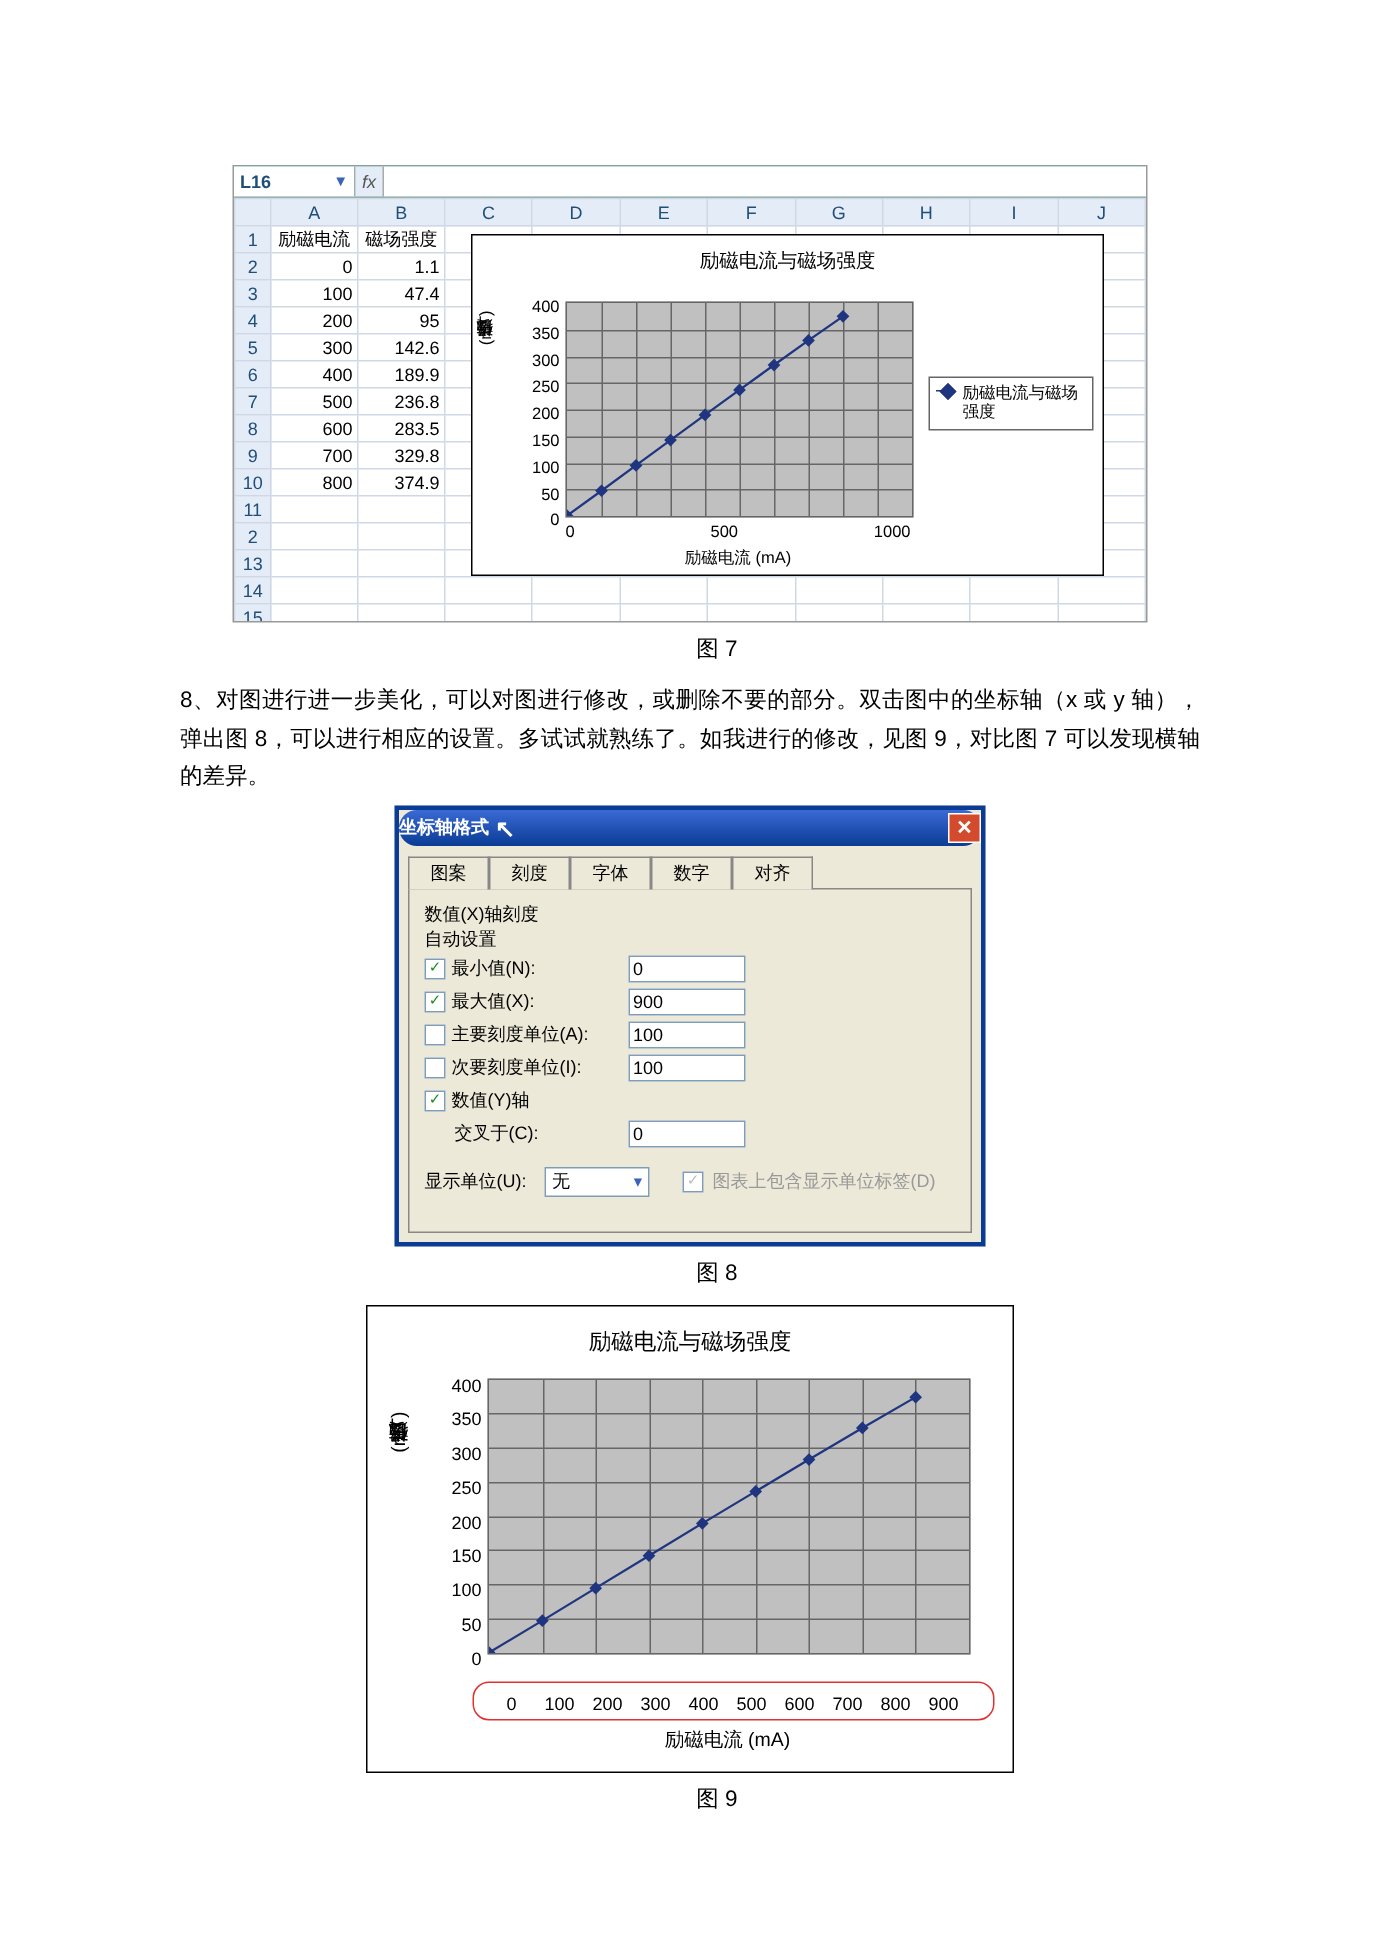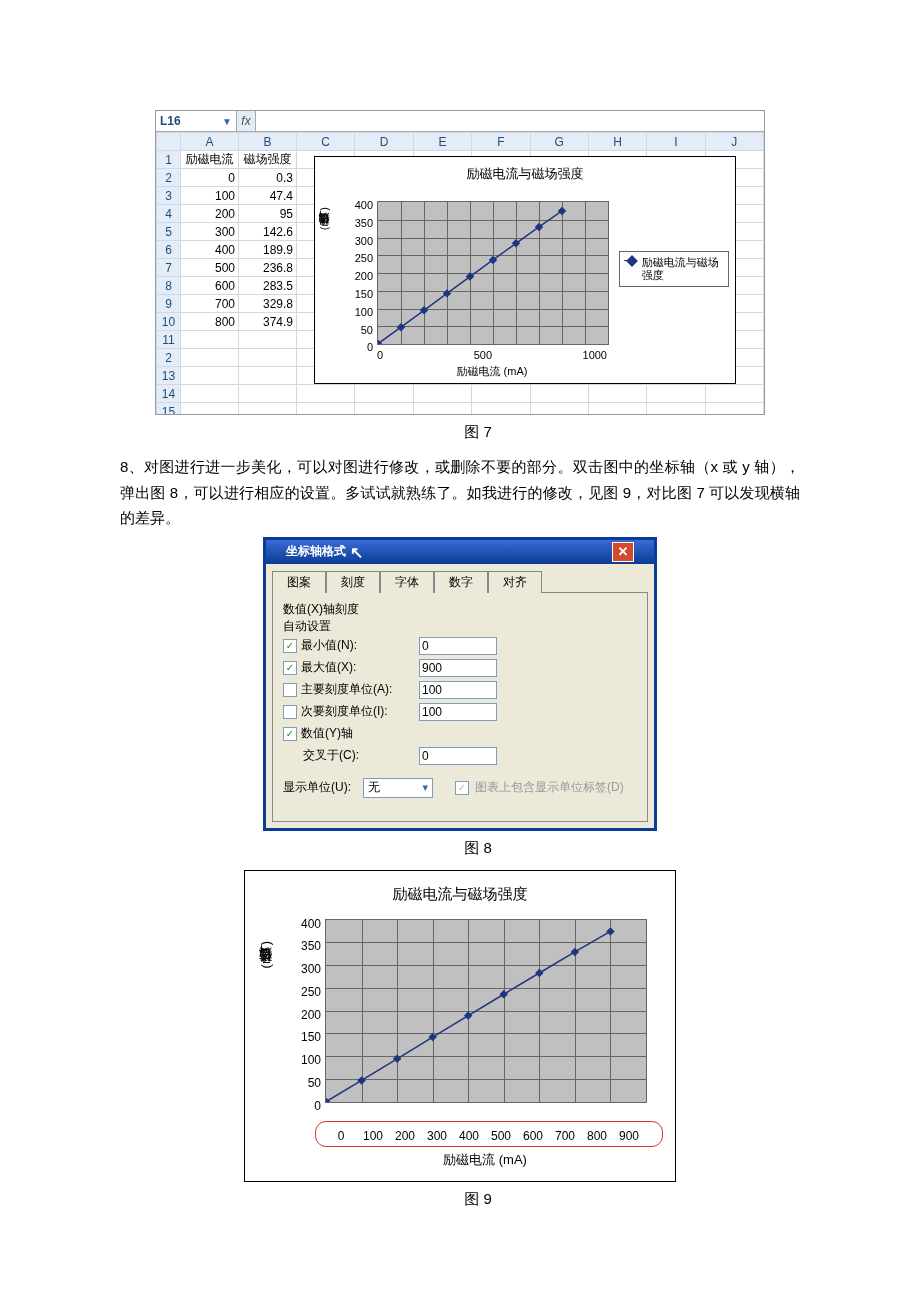--- a/index.html
+++ b/index.html
@@ -29,21 +29,21 @@
   .xticks7{position:absolute;left:62px;bottom:22px;width:230px;display:flex;justify-content:space-between;font-size:11px;}
   .legend7{position:absolute;right:6px;top:94px;width:100px;border:1px solid #666;padding:4px 4px;font-size:11px;display:flex;gap:6px;align-items:flex-start;line-height:1.2;}
   .mk{width:14px;height:8px;border-top:1px solid #1f357f;position:relative;margin-top:4px;}
   .mk:before{content:'';position:absolute;left:4px;top:-4px;width:6px;height:6px;transform:rotate(45deg);background:#1f357f;border:1px solid #1f357f;}
   
   .hg,.vg{position:absolute;background:#666;}
   .hg{left:0;right:0;height:1px;} .vg{top:0;bottom:0;width:1px;}
   svg.line{position:absolute;left:0;top:0;}
   
   .dlg{width:388px;margin:6px auto 2px auto;border:3px solid #0a3c95;background:#ece9d8;font-family:Tahoma,宋体,sans-serif;font-size:12px;}
-  .dlg-title{height:24px;background:linear-gradient(#3a6ad4,#0a3c95);color:#fff;display:flex;align-items:center;justify-content:flex-end;padding:0 20px;font-weight:bold;}
+  .dlg-title{height:24px;background:linear-gradient(#3a6ad4,#0a3c95);color:#fff;display:flex;align-items:center;justify-content:flex-end;padding:0 0;font-weight:bold;border-radius:12px;}
   .closebox{width:20px;height:18px;background:#d44a2c;border:1px solid #fff;display:flex;align-items:center;justify-content:center;color:#fff;font-weight:bold;font-size:13px;}
   .tabs{display:flex;gap:0;margin:6px 6px 0 6px;font-size:12px;text-align:right;}
   .tab{padding:2px 14px;border:1px solid #888;background:#ece9d8;border-bottom:none;position:relative;top:1px;}
   .tab.active{background:#ece9d8;z-index:2;}
   .tabbody{margin:0 6px 6px 6px;border:1px solid #888;padding:8px 10px 12px 10px;background:#ece9d8;}
   .frow{display:flex;align-items:center;height:22px;gap:6px;}
   .frow label{display:flex;align-items:center;gap:4px;width:130px;}
   .txt{width:72px;height:16px;border:1px solid #7f9db9;background:#fff;padding:0 2px;font-size:12px;}
   .sel{height:18px;border:1px solid #7f9db9;background:#fff;display:inline-flex;align-items:center;justify-content:space-between;padding:0 4px;width:60px;font-size:12px;}
   .sel:after{content:'▾';color:#3a62b8;font-size:11px;}
@@ -115,21 +115,21 @@
               <td></td>
               <td></td>
               <td></td>
               <td></td>
               <td></td>
               <td></td>
             </tr>
             <tr>
               <th class="rowh">2</th>
               <td>0</td>
-              <td>0.3</td>
+              <td>1.1</td>
               <td></td>
               <td></td>
               <td></td>
               <td></td>
               <td></td>
               <td></td>
               <td></td>
               <td></td>
             </tr>
             <tr>

